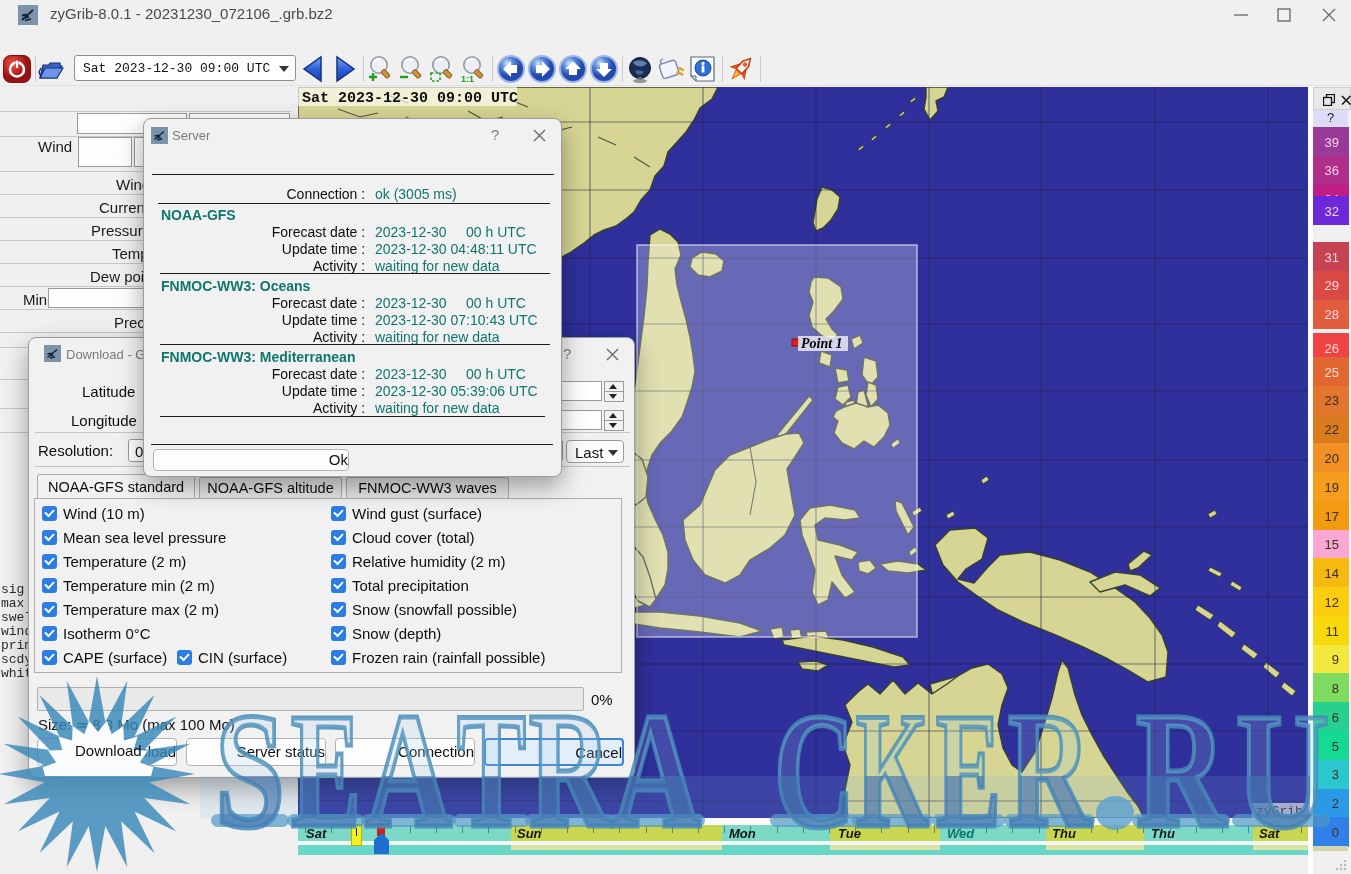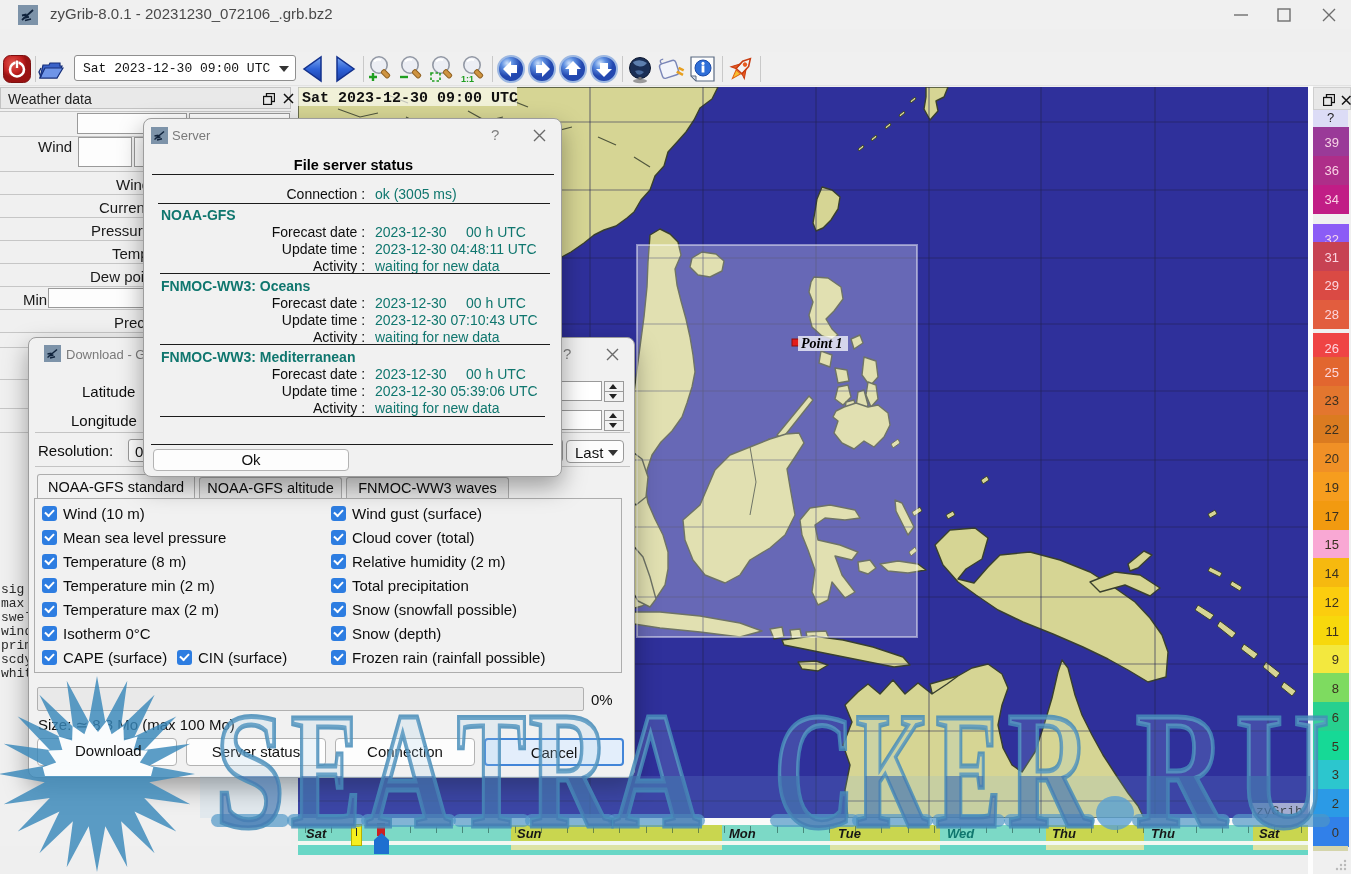--- a/index.html
+++ b/index.html
@@ -32,21 +32,21 @@
 .scell span { position:absolute; right:10px; top:50%; transform:translateY(-50%); font-size:13px; }
 
 #timeline { left:298px; top:818px; width:1010px; height:37px; background:#fafaf8; }
 
 .dialog { position:absolute; background:#f1f1f1; border:1px solid #9d9d9d; border-radius:8px;
   box-shadow:0 10px 24px rgba(0,0,0,0.35); }
 .dlgtitle { position:absolute; font-size:13px; color:#7a7a7a; }
 .dlghelp { position:absolute; font-size:15px; color:#808080; }
 .hr { position:absolute; height:1px; background:#1c1c1c; }
 .btn { position:absolute; background:#fdfdfd; border:1px solid #b3b3b3; border-radius:4px;
-  text-align:center; font-size:15px; color:#111; }
+  text-align:right; font-size:15px; color:#111; }
 .srow { position:absolute; font-size:14px; color:#0f766e; white-space:pre; }
 .slabel { position:absolute; text-align:right; font-size:14px; color:#0d0d0d; white-space:pre;}
 .sbold { font-weight:bold; }
 .cb { position:absolute; width:15px; height:15px; background:#2d7de1; border-radius:3px; }
 .cb:after { content:""; position:absolute; left:3.2px; top:3.2px; width:7px; height:4px;
   border-left:2px solid #fff; border-bottom:2px solid #fff; transform:rotate(-47deg); }
 .cblabel { position:absolute; font-size:15px; color:#0d0d0d; }
 .spinner { width:20px; height:20px; }
 .spinner:before, .spinner:after { content:""; position:absolute; left:0; width:18px; height:9px;
   background:#f2f2f2; border:1px solid #9a9a9a; }
@@ -195,30 +195,20 @@
   <div class="tsep" style="left:760px"></div>
   <div id="combo" class="abs">
         <span>Sat 2023-12-30 09:00 UTC</span>
     <svg class="abs" style="right:6px;top:10px" width="10" height="7">
           <polygon points="0,0 10,0 5,6" fill="#333"></polygon>
         </svg>
   </div>
 </div>
 
 <div id="wpanel" class="abs">
-  <div id="wtitle" class="abs">
-        <span>Weather data</span>
-    <svg class="abs" style="left:262px;top:5px" width="12" height="12">
-      <rect x="3.5" y="0.5" width="8" height="8" fill="none" stroke="#111" stroke-width="1.3"></rect>
-      <rect x="0.5" y="3.5" width="8" height="8" fill="#e9e9e9" stroke="#111" stroke-width="1.3"></rect>
-    </svg>
-    <svg class="abs" style="left:282px;top:5px" width="11" height="11">
-      <path d="M1 1 L10 10 M10 1 L1 10" stroke="#111" stroke-width="1.5"></path>
-    </svg>
-  </div>
   <div class="wline" style="top:25px"></div>
   <div class="wbox" style="left:77px;top:27px;width:110px;height:21px"></div>
   <div class="wbox" style="left:189px;top:27px;width:101px;height:21px"></div>
   <div class="wline" style="top:50px"></div>
   <span class="wrow-label" style="left:38px;top:52px">Wind</span>
   <div class="wbox" style="left:78px;top:51px;width:54px;height:30px"></div>
   <div class="wbox" style="left:134px;top:51px;width:156px;height:30px"></div>
   <div class="wline" style="top:85px"></div>
   <span class="wrow-label" style="left:116px;top:90px">Wind gust</span>
   <div class="wline" style="top:108px"></div>
@@ -367,21 +357,21 @@
   <div id="scells">
   <div class="scell" style="top:41.0px;height:29.4px;background:#9a3a98">
           <span style="color:rgba(255,225,235,0.92)">39</span>
         </div>
   <div class="scell" style="top:69.8px;height:29.4px;background:#ae2e89">
           <span style="color:rgba(255,225,235,0.92)">36</span>
         </div>
   <div class="scell" style="top:98.5px;height:29.4px;background:#c11d86">
           <span style="color:rgba(255,225,235,0.92)">34</span>
         </div>
-  <div class="scell" style="top:138px;height:29.4px;background:#8b5cf6">
+  <div class="scell" style="top:110px;height:29.4px;background:#6d28d9">
           <span style="color:rgba(255,225,235,0.92)">32</span>
         </div>
   <div class="scell" style="top:156.0px;height:29.4px;background:#c74253">
           <span style="color:rgba(255,225,235,0.92)">31</span>
         </div>
   <div class="scell" style="top:184.8px;height:29.4px;background:#da4a44">
           <span style="color:rgba(255,225,235,0.92)">29</span>
         </div>
   <div class="scell" style="top:213.6px;height:29.4px;background:#e25d3e">
           <span style="color:rgba(255,225,235,0.92)">28</span>
@@ -570,21 +560,21 @@
 
   <div class="cb" style="left:13px;top:168px"></div>
       <span class="cblabel" style="left:34px;top:167px">Wind (10 m)</span>
   <div class="cb" style="left:302px;top:168px"></div>
       <span class="cblabel" style="left:323px;top:167px">Wind gust (surface)</span>
   <div class="cb" style="left:13px;top:192px"></div>
       <span class="cblabel" style="left:34px;top:191px">Mean sea level pressure</span>
   <div class="cb" style="left:302px;top:192px"></div>
       <span class="cblabel" style="left:323px;top:191px">Cloud cover (total)</span>
   <div class="cb" style="left:13px;top:216px"></div>
-      <span class="cblabel" style="left:34px;top:215px">Temperature (8 m)</span>
+      <span class="cblabel" style="left:34px;top:215px">Temperature (2 m)</span>
   <div class="cb" style="left:302px;top:216px"></div>
       <span class="cblabel" style="left:323px;top:215px">Relative humidity (2 m)</span>
   <div class="cb" style="left:13px;top:240px"></div>
       <span class="cblabel" style="left:34px;top:239px">Temperature min (2 m)</span>
   <div class="cb" style="left:302px;top:240px"></div>
       <span class="cblabel" style="left:323px;top:239px">Total precipitation</span>
   <div class="cb" style="left:13px;top:264px"></div>
       <span class="cblabel" style="left:34px;top:263px">Temperature max (2 m)</span>
   <div class="cb" style="left:302px;top:264px"></div>
       <span class="cblabel" style="left:323px;top:263px">Snow (snowfall possible)</span>
@@ -612,21 +602,20 @@
   <svg class="abs" style="left:7px;top:8px" width="17" height="17">
     <rect x="0" y="0" width="17" height="17" fill="#7d93a9"></rect>
     <path d="M3.5 12.5 L13 4.5 M4.5 11 L9.5 10 M6 13 L11 11.8 M3.5 9 L7.5 8.2" stroke="#10233c" stroke-width="1.5" fill="none"></path>
   </svg>
   <span class="dlgtitle" style="left:28px;top:9px">Server</span>
   <span class="dlghelp" style="left:347px;top:7px">?</span>
   <svg class="abs" style="left:389px;top:10px" width="13" height="13">
         <path d="M1 1 L12 12 M12 1 L1 12" stroke="#6a6a6a" stroke-width="1.4"></path>
       </svg>
 
-  <div class="abs sbold" style="left:0;top:38px;width:419px;text-align:center;font-size:14.5px;color:#000">File server status</div>
   <div class="hr" style="left:8px;top:55px;width:402px"></div>
   <div class="slabel" style="left:0;top:67px;width:225px">Connection : </div>
   <div class="srow" style="left:231px;top:67px">ok (3005 ms)</div>
   <div class="hr" style="left:14px;top:84px;width:392px"></div>
   <div class="srow sbold" style="left:17px;top:88px">NOAA-GFS</div>
   <div class="slabel" style="left:0;top:105px;width:225px">Forecast date : </div>
   <div class="srow" style="left:231px;top:105px">2023-12-30&nbsp;&nbsp;&nbsp;&nbsp;&nbsp;00 h UTC</div>
   <div class="slabel" style="left:0;top:122px;width:225px">Update time : </div>
   <div class="srow" style="left:231px;top:122px">2023-12-30 04:48:11 UTC</div>
   <div class="slabel" style="left:0;top:139px;width:225px">Activity : </div>

